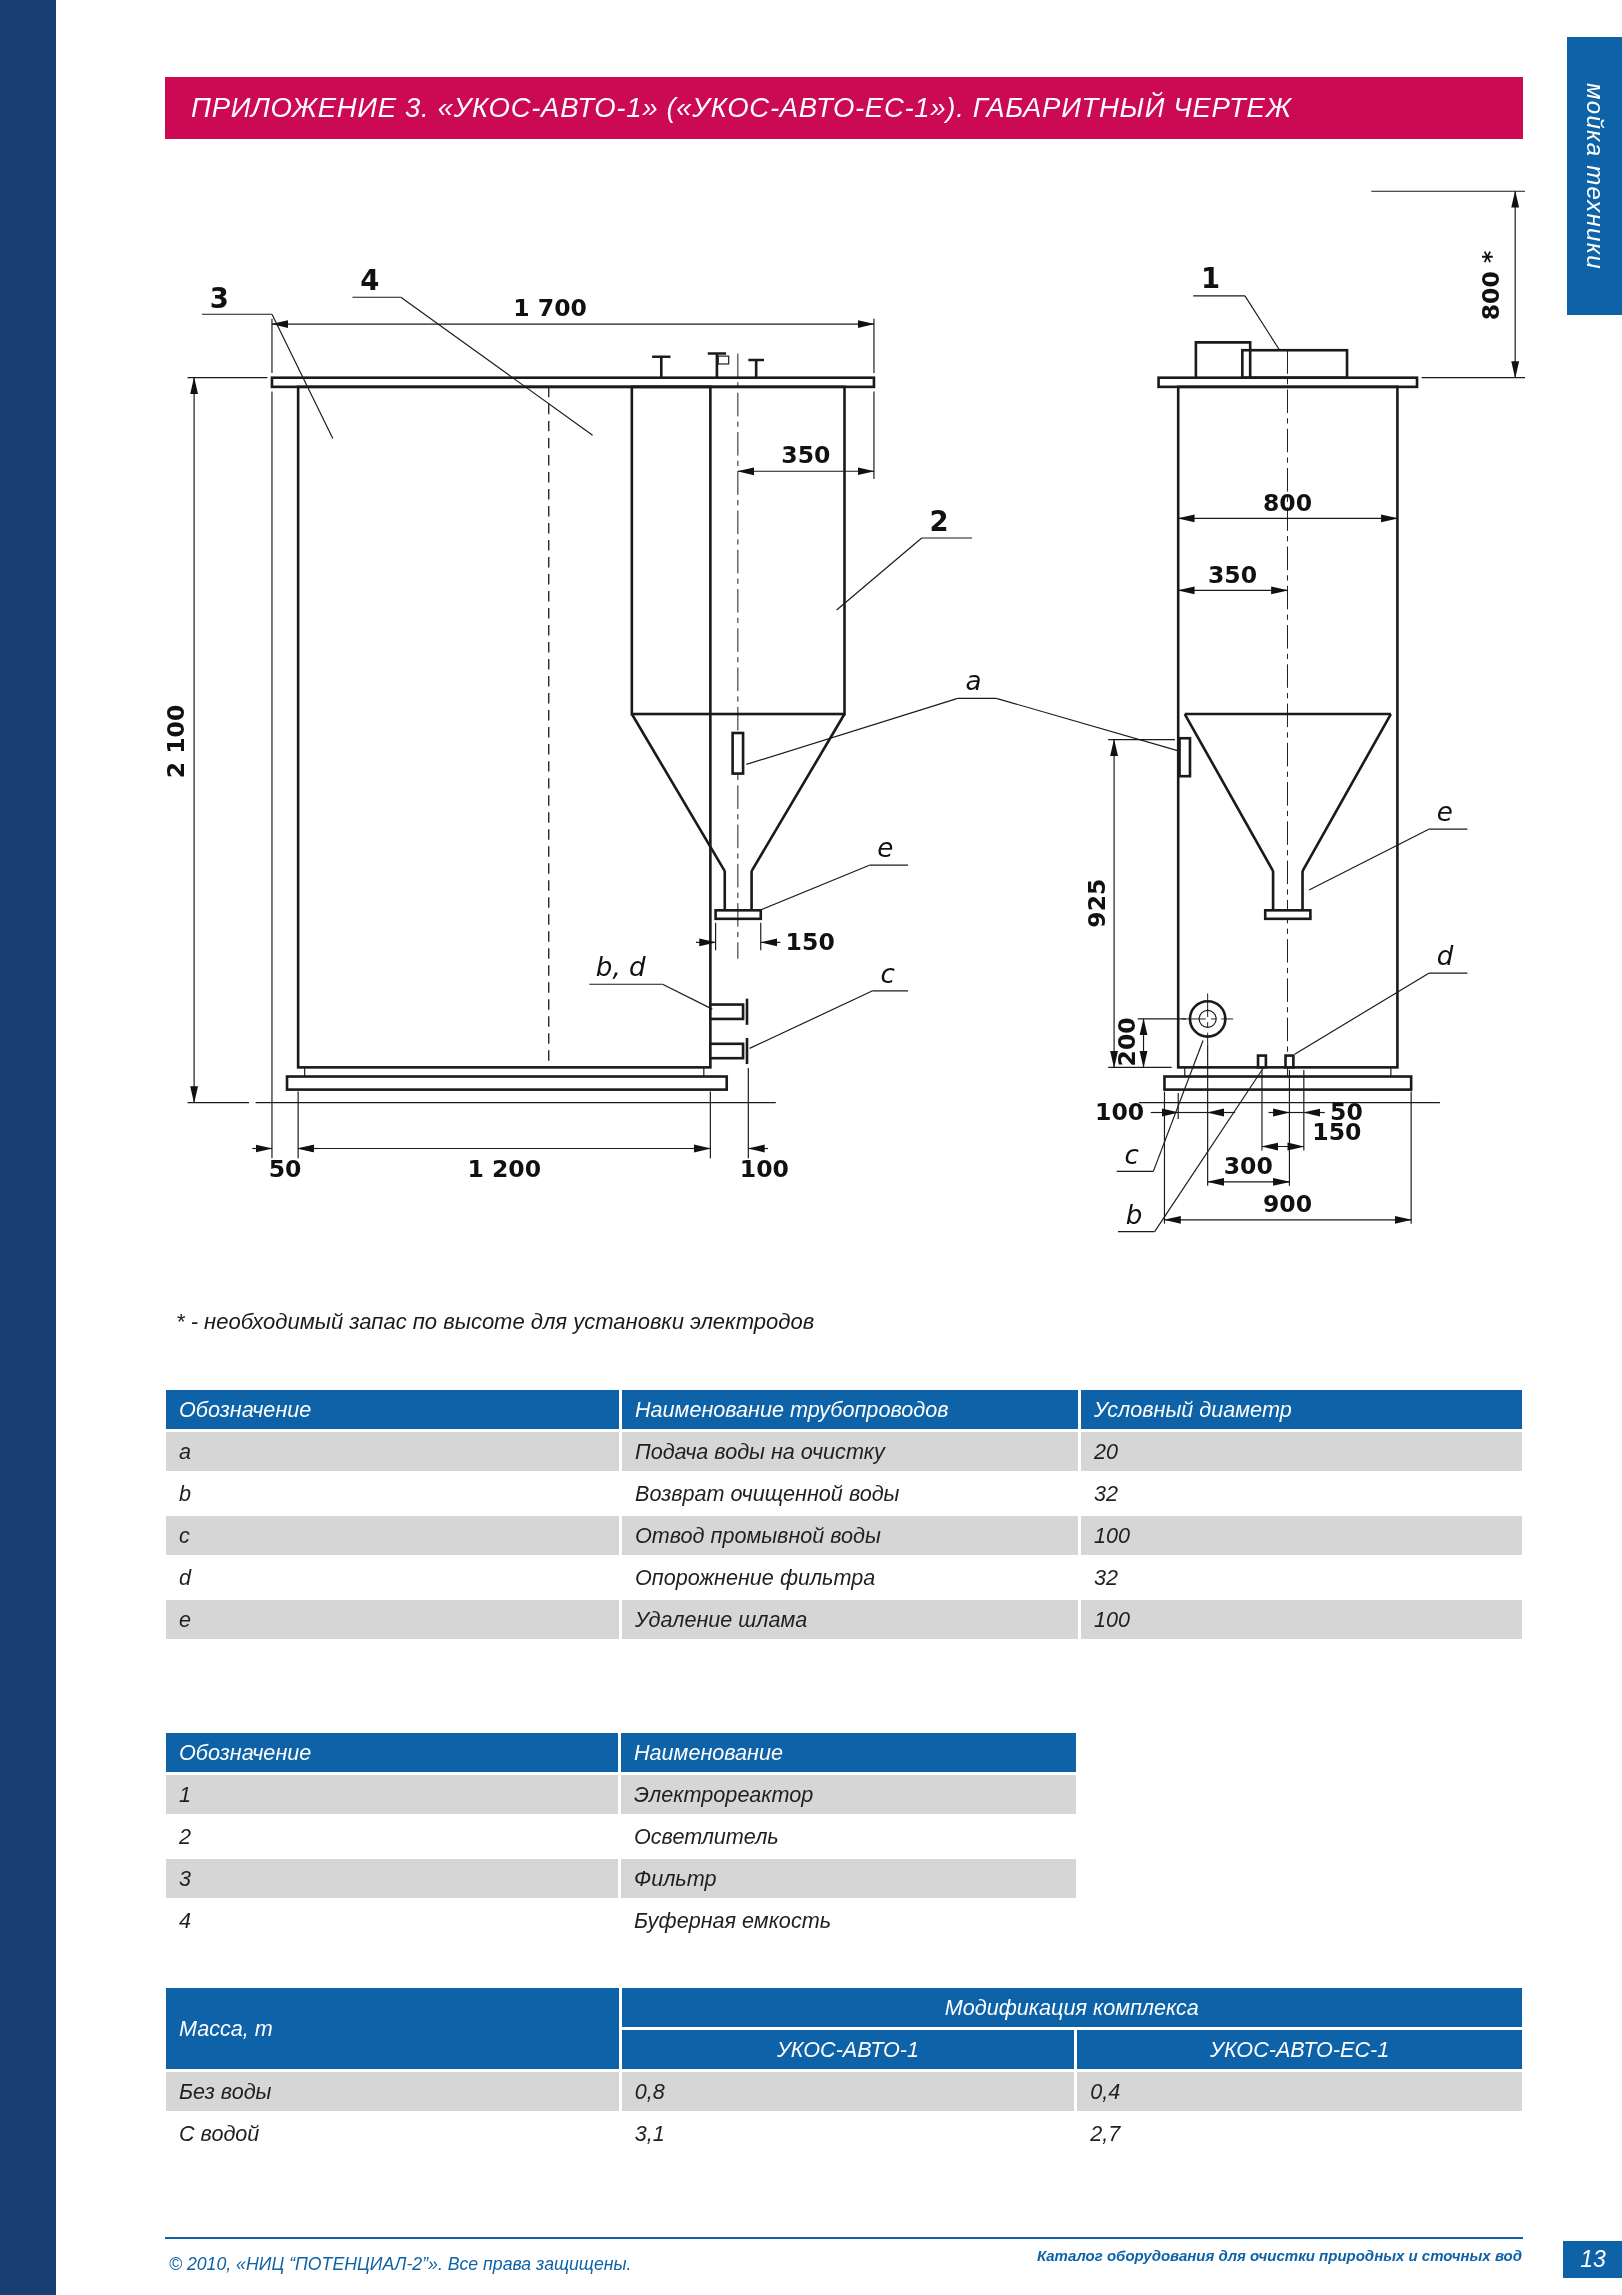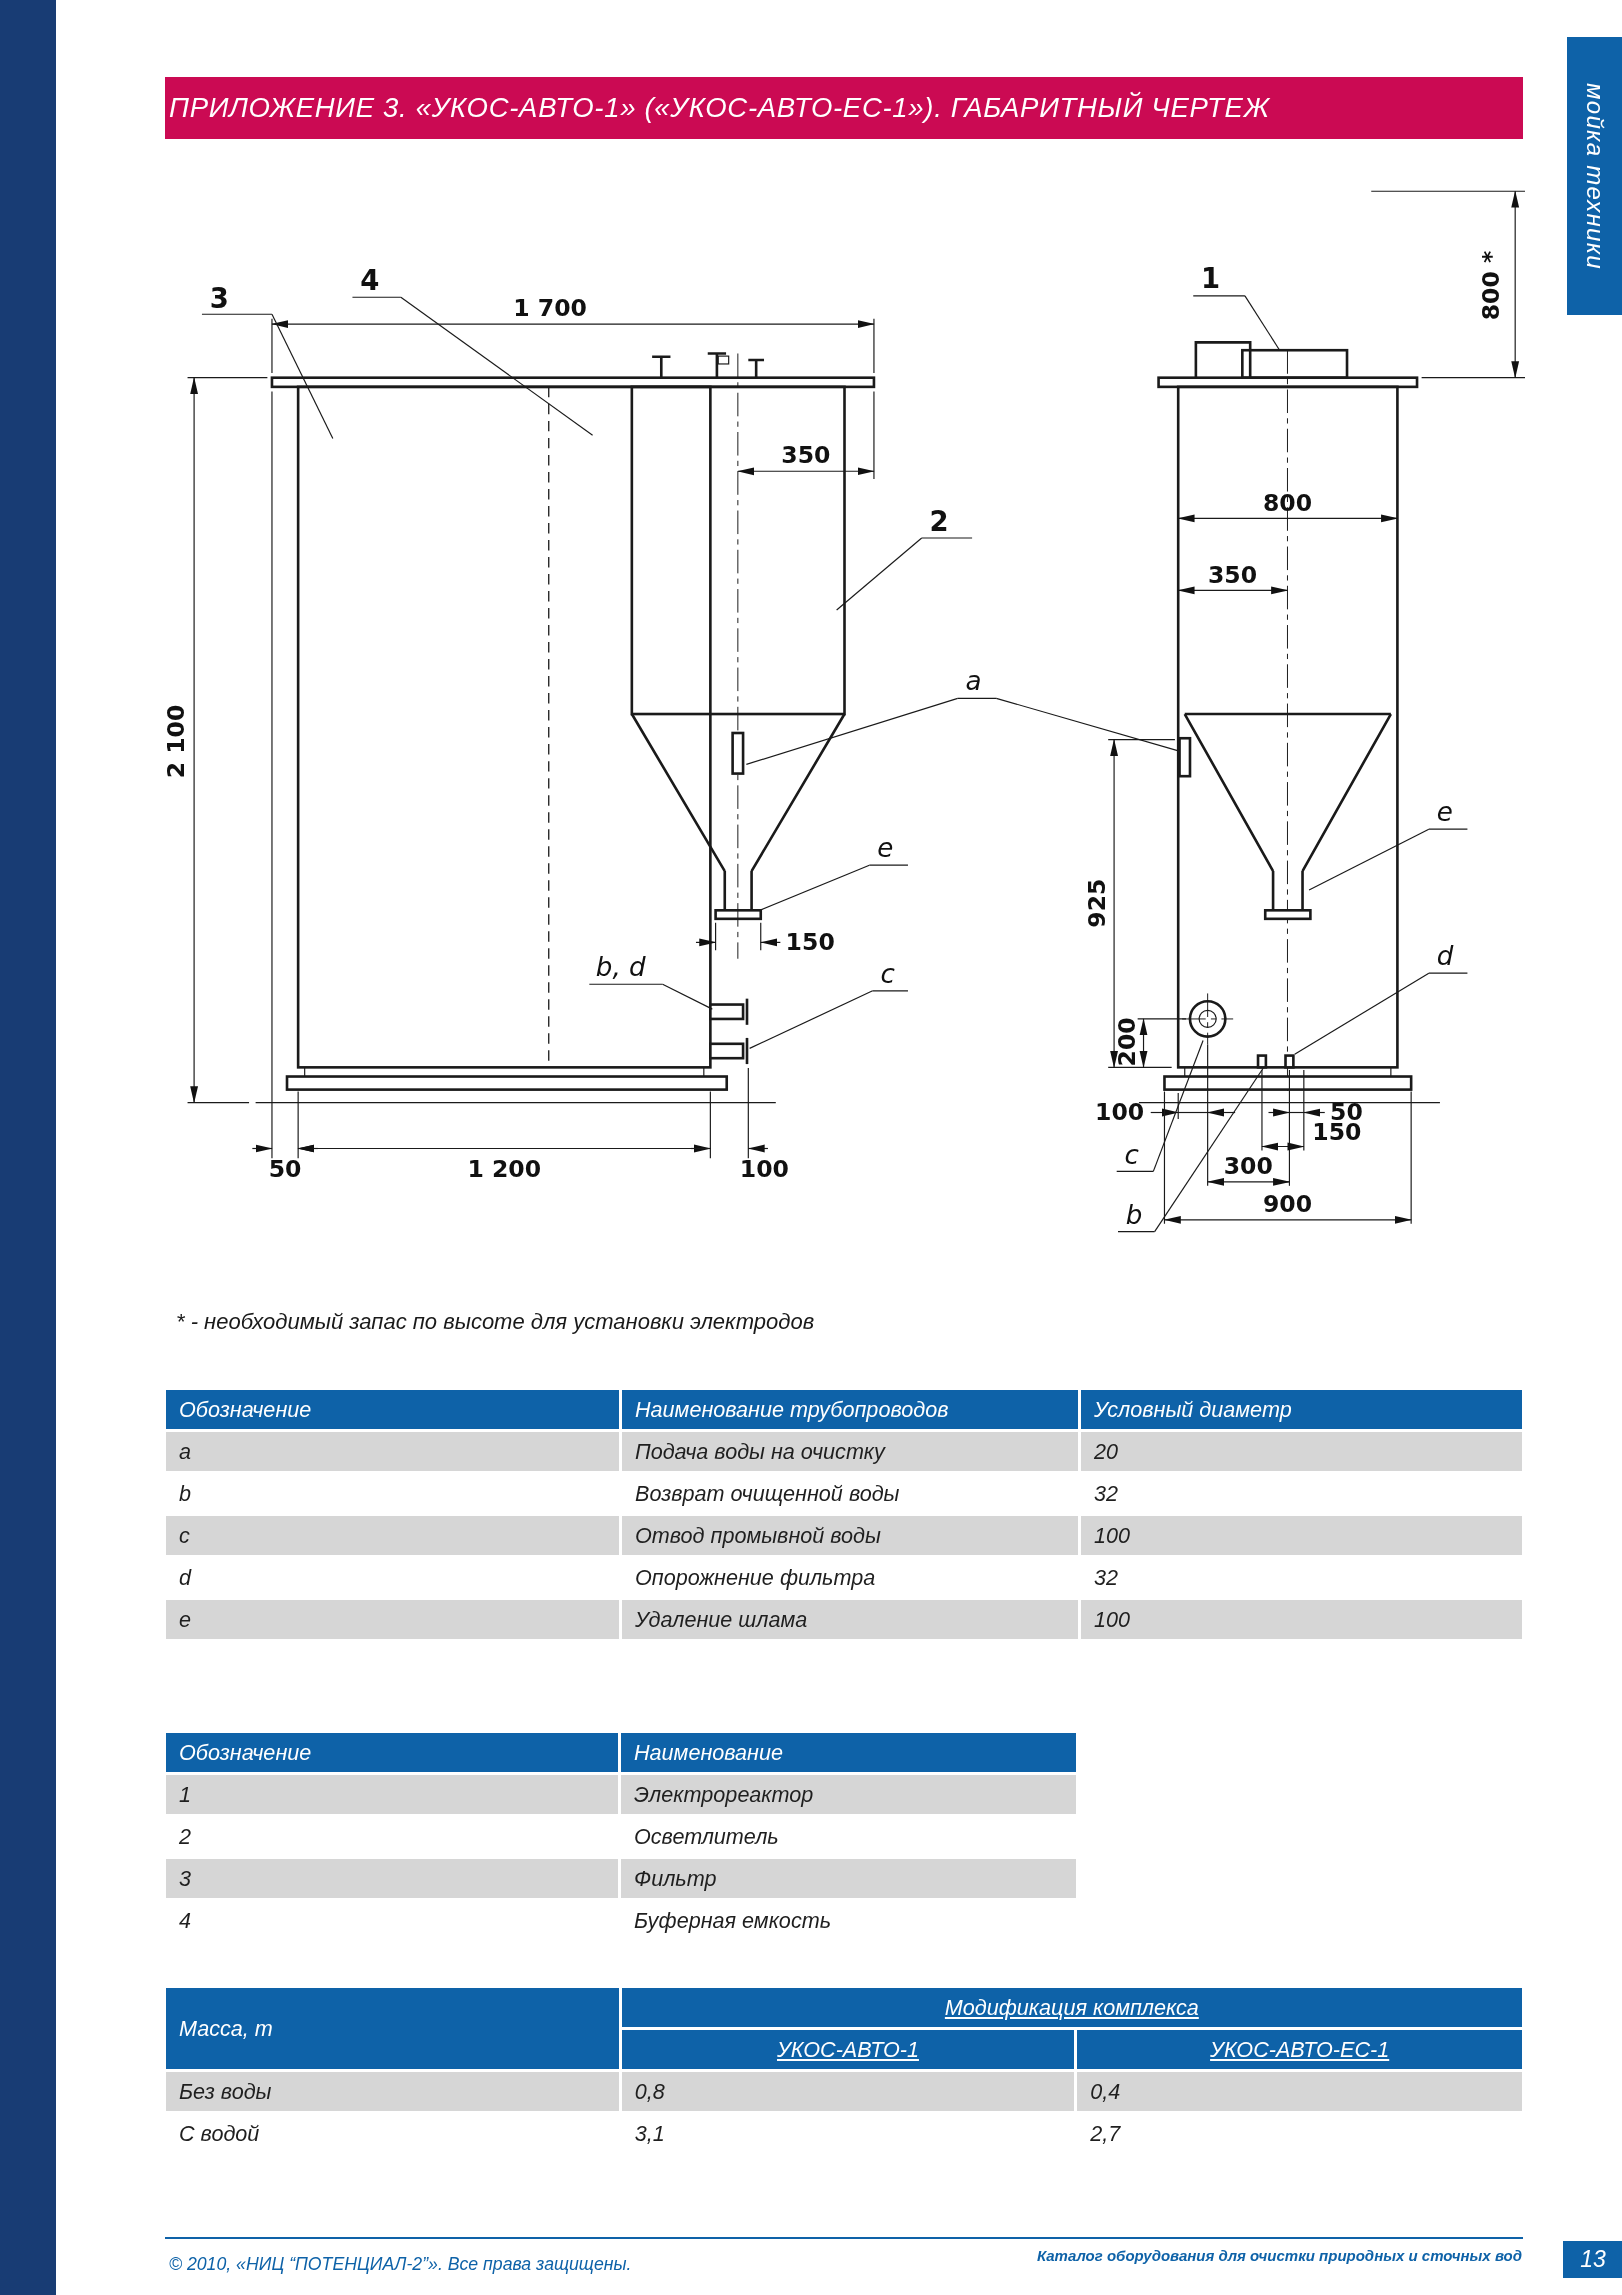--- a/index.html
+++ b/index.html
@@ -6,40 +6,40 @@
   html,body { background:#ffffff; }
   body {
     width:1623px; height:2295px; position:relative; overflow:hidden;
     font-family:"Liberation Sans", sans-serif; color:#1a1a1a;
   }
   .left-strip { position:absolute; left:0; top:0; width:56px; height:2295px; background:#183c74; }
 
   .title-bar {
     position:absolute; left:165px; top:77px; width:1358px; height:62px;
     background:#cb0a53; color:#fff; font-style:italic; font-size:27.5px;
-    line-height:62px; padding-left:4px; letter-spacing:0.7px; white-space:nowrap;
+    line-height:62px; padding-left:26px; letter-spacing:0.7px; white-space:nowrap;
   }
   .side-tab {
     position:absolute; right:0; top:37px; width:56px; height:278px;
     background:#0e62a8; color:#fff; display:flex; align-items:center; justify-content:center;
   }
   .side-tab span { writing-mode:vertical-rl; font-style:italic; font-size:24px; letter-spacing:1.3px; }
 
   .drawing { position:absolute; left:164px; top:157px; width:1361px; height:1152px; }
 
   .footnote { position:absolute; left:169px; top:1309px; font-style:italic; font-size:22px; color:#1a1a1a;margin-left:7px; }
 
   table.tbl { position:absolute; border-collapse:separate; border-spacing:3.9px; table-layout:fixed; }
   .tbl th, .tbl td {
     font-style:italic; font-size:21.6px; padding-left:13px; text-align:left;
     height:39px; vertical-align:middle; color:#1f1f1f; font-weight:normal;
   }
   .tbl th { background:#0e62a8; color:#ffffff; }
   .tbl tr.shade td { background:#d6d6d6; }
-  .tbl td.ctr, .tbl th.ctr { text-align:center; padding-left:0;text-decoration:underline; }
+  .tbl td.ctr, .tbl th.ctr { text-align:center; padding-left:0; }
 
   #table-pipes { left:163px; top:1387px; width:1362px; }
   #table-parts { left:163px; top:1730px; width:914px; }
   #table-mass  { left:163px; top:1985px; width:1362px; }
 
   .footer-line { position:absolute; left:165px; top:2237px; width:1358px; height:2px; background:#0e62a8; }
   .footer-copy { position:absolute; left:169px; top:2254px; font-style:italic; font-size:17.7px; color:#0e62a8; }
   .footer-catalog { position:absolute; right:101px; top:2247px; font-style:italic; font-weight:bold; font-size:15px; color:#0e62a8; }
   .page-box {
     position:absolute; right:0; top:2241px; width:60px; height:37px; background:#0e62a8;

